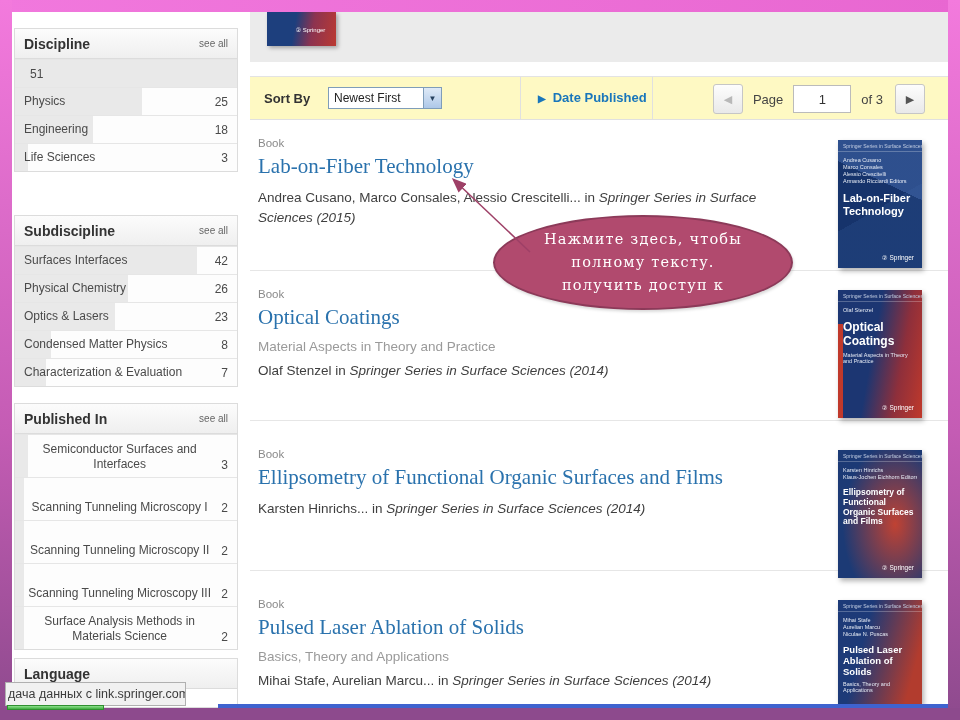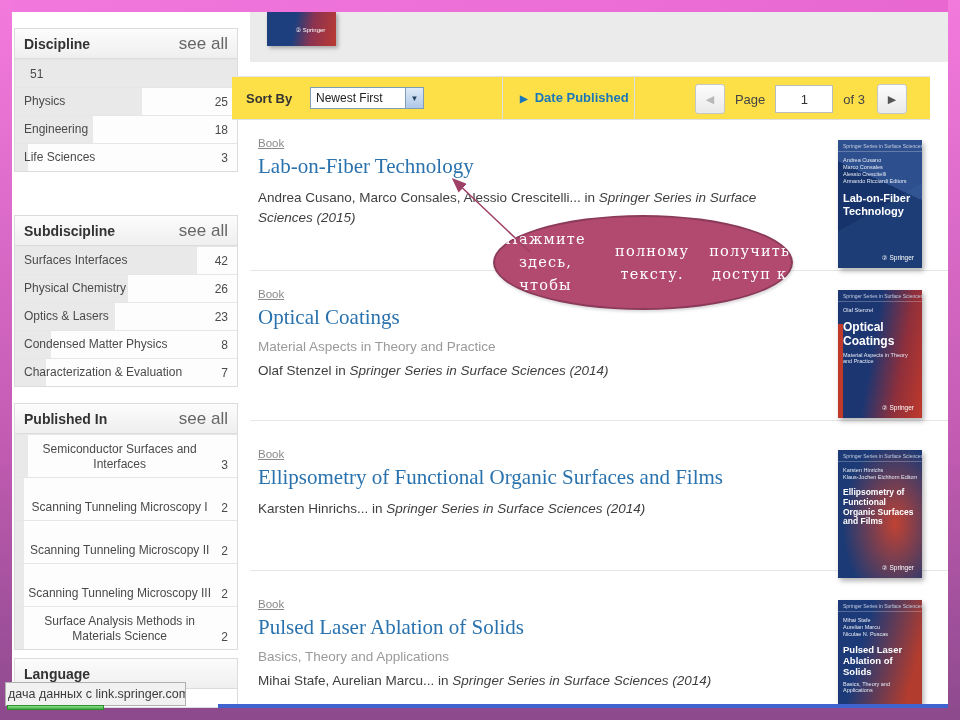--- a/index.html
+++ b/index.html
@@ -9,58 +9,58 @@
   
   .b-top    { position:absolute; left:0; top:0; width:960px; height:12px; background:linear-gradient(90deg,#f178dd,#e867d1); z-index:50; }
   .b-left   { position:absolute; left:0; top:0; width:12px; height:720px; background:linear-gradient(180deg,#f37add,#c45cb4 60%,#8d4a8d); z-index:50; }
   .b-right  { position:absolute; right:0; top:0; width:12px; height:720px; background:linear-gradient(180deg,#f37add,#c45cb4 60%,#8d4a8d); z-index:50; }
   .b-bottom { position:absolute; left:0; top:708px; width:960px; height:12px; background:#8d4a8d; z-index:52; }
   .blue-line{ position:absolute; left:218px; top:704px; width:730px; height:4px; background:#3f63cf; z-index:45; }
 
   
   .facet { position:absolute; left:14px; width:224px; background:#fff; border:1px solid #dcdcdc; }
   .facet-h { height:30px; line-height:30px; padding:0 9px; background:linear-gradient(#fcfcfc,#efefef); border-bottom:1px solid #dcdcdc; font-weight:bold; font-size:14px; color:#333; }
-  .facet-see { float:right; font-size:17px; font-weight:normal; color:#666; cursor:pointer; }
+  .facet-see { float:right; font-size:10px; font-weight:normal; color:#666; cursor:pointer; }
   .frow { position:relative; border-top:1px solid #e6e6e6; overflow:hidden; background:#fdfdfd; cursor:pointer; }
   .frow:first-of-type { border-top:none; }
   .frow.s1 { height:28px; }
   .frow.s2 { height:43px;text-align:center; }
   .fbar { position:absolute; left:0; top:0; bottom:0; background:#e9e9e9; }
   .finner { position:relative; display:flex; height:100%; align-items:center; padding:0 9px; }
   .frow.s2 .finner { align-items:flex-end; padding-bottom:5px; }
   .flabel { flex:1; font-size:12px; color:#4a4a4a; line-height:15px; }
   .fcount { font-size:12px; color:#4a4a4a; margin-left:6px; }
 
   
   .topband { position:absolute; left:250px; top:12px; width:698px; height:50px; background:#ebebeb; }
   .cv-top { position:absolute; left:267px; top:12px; width:69px; height:34px;
             background:linear-gradient(100deg,#1d3f7d 40%,#8c3350 65%,#bb3a32);
             box-shadow:2px 2px 4px rgba(0,0,0,.3); display:flex; align-items:center; justify-content:center; }
   .cv-top span { font-size:6px; color:#fff; margin-left:18px; }
 
-  .sortbar { position:absolute; left:232px; top:76px; width:698px; height:44px; background:#fde047; border-top:1px solid #e3e3e3; border-bottom:1px solid #e0e0e0; }
+  .sortbar { position:absolute; left:250px; top:76px; width:698px; height:44px; background:#fef9c3; border-top:1px solid #e3e3e3; border-bottom:1px solid #e0e0e0; }
   .sortby { position:absolute; left:14px; top:14px; font-size:13px; font-weight:bold; color:#333; }
   .selectbox { position:absolute; left:78px; top:10px; width:114px; height:22px; background:#fff; border:1px solid #7f9db9; display:flex; align-items:center; cursor:pointer; }
   .selectbox .sel-text { flex:1; font-size:12px; color:#222; padding-left:5px; white-space:nowrap; overflow:hidden; }
   .sel-btn { width:18px; height:20px; background:linear-gradient(#dfeaf7,#aec8e8); border-left:1px solid #7f9db9; display:flex; align-items:center; justify-content:center; font-size:8px; color:#27415f; }
   .vdiv { position:absolute; top:0; bottom:0; width:1px; background:#e0e0e0; }
   .datepub { position:absolute; left:288px; top:13px; font-size:13px; font-weight:bold; color:#1976bb; cursor:pointer; }
   .datepub .tri { display:inline-block; font-size:10px; margin-right:7px; color:#1976bb; }
 
   .pager { position:absolute; right:23px; top:7px; display:flex; align-items:center; }
   .pbtn { width:30px; height:30px; border:1px solid #c6c6c6; border-radius:3px; background:linear-gradient(#fdfdfd,#e9e9e9); display:flex; align-items:center; justify-content:center; font-size:11px; cursor:pointer; }
   .pbtn.prev { color:#b8b8b8; }
   .pbtn.next { color:#555; }
   .plabel { font-size:13px; color:#444; margin:0 10px; }
   .pinput { width:58px; height:28px; border:1px solid #bbb; text-align:center; font-size:13px; color:#333; font-family:"Liberation Sans",sans-serif; background:#fff; }
   .pof { font-size:13px; color:#444; margin:0 12px 0 10px; }
 
   
   .result { position:absolute; left:258px; width:552px; }
-  .rtype { font-size:11.5px; color:#8a8a8a; margin-bottom:5px;text-decoration:underline; }
+  .rtype { font-size:11.5px; color:#8a8a8a; margin-bottom:5px; }
   .rtitle { font-family:"Liberation Serif", serif; font-size:21px; color:#2a72ad; margin-bottom:9px; cursor:pointer; }
   .rsub { font-size:13.5px; color:#9a9a9a; margin-bottom:7px; }
   .rby { font-size:13.5px; color:#3f3f3f; line-height:20px; }
   .rby em { font-style:italic; }
   .sep { position:absolute; left:250px; width:698px; height:1px; background:#e6e6e6; }
 
   
   .cover { position:absolute; left:838px; width:84px; height:128px; box-shadow:2px 3px 5px rgba(0,0,0,.3); overflow:hidden; color:#fff; cursor:pointer; }
   .cv-strip { font-size:5px; color:#c2cde2; padding:3px 5px 2px 5px; border-bottom:1px solid rgba(255,255,255,.25); white-space:nowrap; overflow:hidden; }
   .cv-authors { padding:5px 5px 0 5px; }
@@ -74,22 +74,22 @@
   .cv2 { background:linear-gradient(100deg,#1c3672 42%,#8e2f3b 72%,#c0392b); }
   .cv2 .cv-title { font-size:12px; }
   .cv2 .redstripe { position:absolute; left:0; top:34px; bottom:0; width:5px; background:#c0392b; }
   .cv3 { background:radial-gradient(70px 110px at 68% 58%, #c04233, rgba(192,66,51,0) 75%), #1c3a75; }
   .cv3 .cv-title { font-size:8.5px; }
   .cv4 { background:linear-gradient(105deg,#1d3a78 32%,#b23c2e 85%); height:104px; }
   .cv4 .cv-title { font-size:9.5px; }
 
   
   .callout { position:absolute; left:493px; top:215px; width:300px; height:95px; background:#b14a6e;
-             border:2px solid #8c3a59; border-radius:50%; z-index:5; display:flex; flex-direction:row;
-             justify-content:center; align-items:center; box-shadow:1px 2px 3px rgba(0,0,0,.15);gap:19px; }
+             border:2px solid #8c3a59; border-radius:50%; z-index:5; display:flex; flex-direction:column;
+             justify-content:center; align-items:center; box-shadow:1px 2px 3px rgba(0,0,0,.15); }
   .callout div { font-family:"DejaVu Serif", serif; font-size:14.5px; color:#fff; letter-spacing:1.2px; line-height:23px; text-align:center; }
   .arrow-svg { position:absolute; left:440px; top:168px; z-index:6; }
 
   
   .statusbar { position:absolute; left:5px; top:682px; width:181px; height:24px; background:#f1f1f1;
                border:1px solid #b0b0b0; z-index:55; display:flex; align-items:center; overflow:hidden; }
   .statusbar span { font-size:12.5px; color:#3c3c3c; white-space:nowrap; padding-left:2px; }
   .progress { position:absolute; left:7px; top:705px; width:97px; height:5px; z-index:56;
               background:linear-gradient(#8ee08e,#3fae3f); border:1px solid #2f8f2f; }
 </style>

